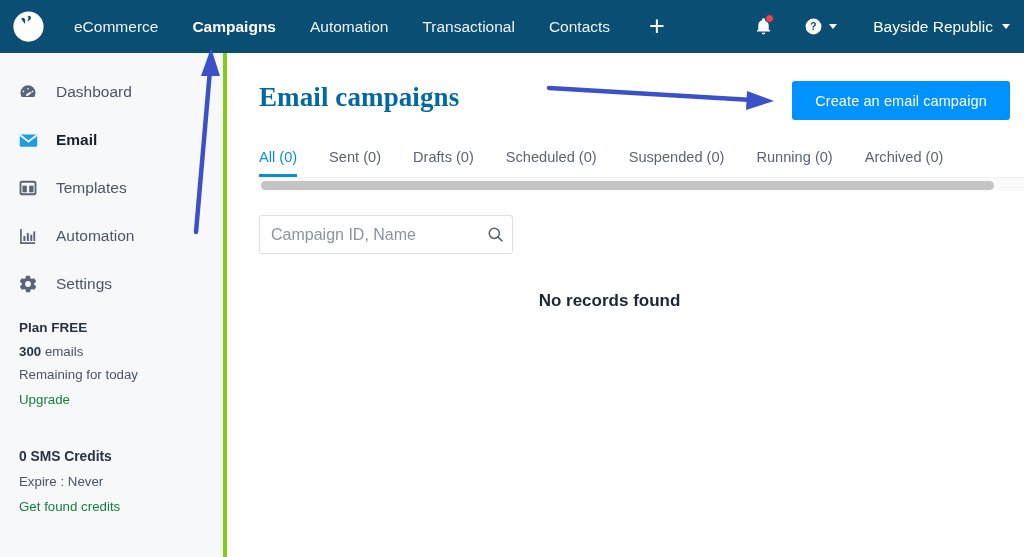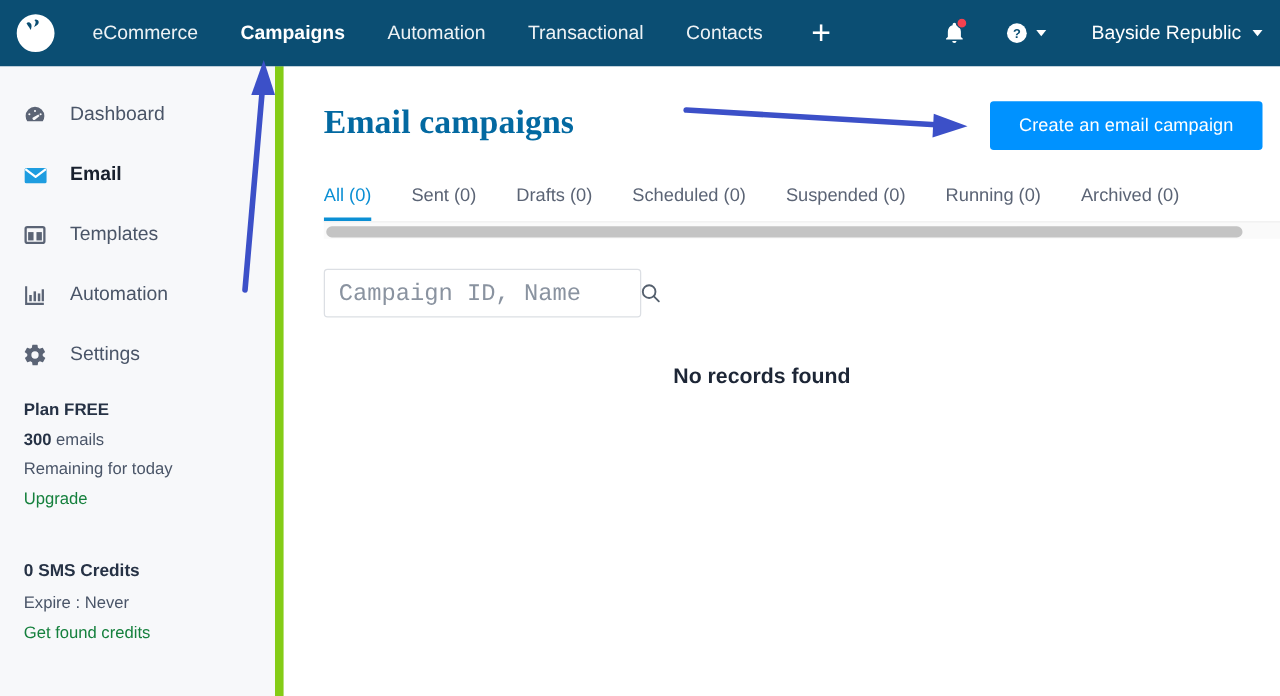--- a/index.html
+++ b/index.html
@@ -47,21 +47,21 @@
     border-top:5px solid #ffffff;
   }
   .account {
     display:flex; align-items:center; gap:9px; margin-left:32px;
     color:#fff; font-size:15.5px; cursor:pointer; white-space:nowrap;
   }
 
   
   .sidebar {
     position:absolute; top:53px; left:0; width:227px; height:504px;
-    background:#f7f8fa; border-right:7px solid #84cc16;
+    background:#f7f8fa; border-right:4px solid #84cc16;
   }
   .side-item {
     display:flex; align-items:center; height:48px; padding-left:17px; cursor:pointer;
   }
   .side-icon { width:22px; height:22px; display:flex; align-items:center; justify-content:center; margin-right:17px; flex:0 0 22px; }
   .side-label { font-size:15.5px; color:#4a5568; white-space:nowrap; }
   .side-item.active .side-label { color:#18202e; font-weight:bold; }
 
   .side-items { padding-top:15px; }
 
@@ -97,21 +97,21 @@
   .tabs-scroll { position:absolute; top:124px; left:32px; width:765px; height:14px; background:#fafafa; border-top:1px solid #f0f0f0; }
   .tabs-scroll .thumb { position:absolute; top:3px; left:2px; width:733px; height:9px; border-radius:5px; background:#c4c4c4; }
 
   .search-box {
     position:absolute; top:162px; left:32px; width:254px; height:39px;
     border:1px solid #dcdfe4; border-radius:3px; background:#fff;
     display:flex; align-items:center;
   }
   .search-input {
     flex:1; border:none; outline:none; background:transparent;
-    font-family:Liberation Mono, monospace; font-size:19px; color:#6d28d9;
+    font-family:Liberation Sans, sans-serif; font-size:16px; color:#6d28d9;
     padding-left:11px;
   }
   .search-input::placeholder { color:#8a93a0; }
   .search-icon { width:38px; display:flex; align-items:center; justify-content:center; cursor:pointer; }
 
   .no-records {
     position:absolute; top:238px; left:0; width:765px;
     text-align:center; font-size:17px; font-weight:bold; color:#1d2636;
   }
 

